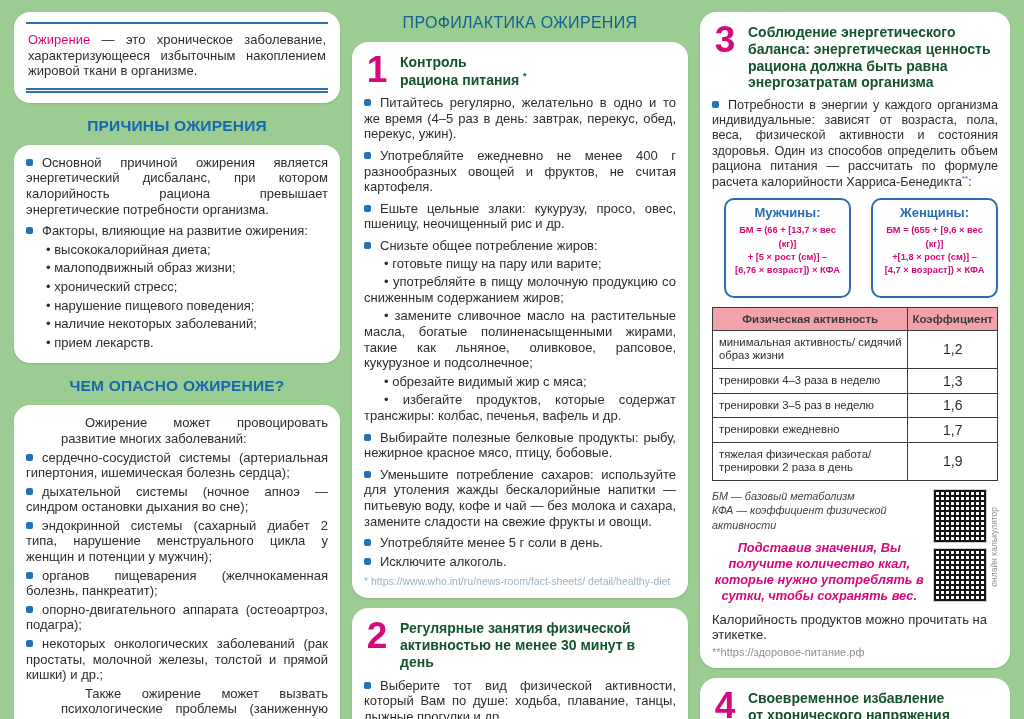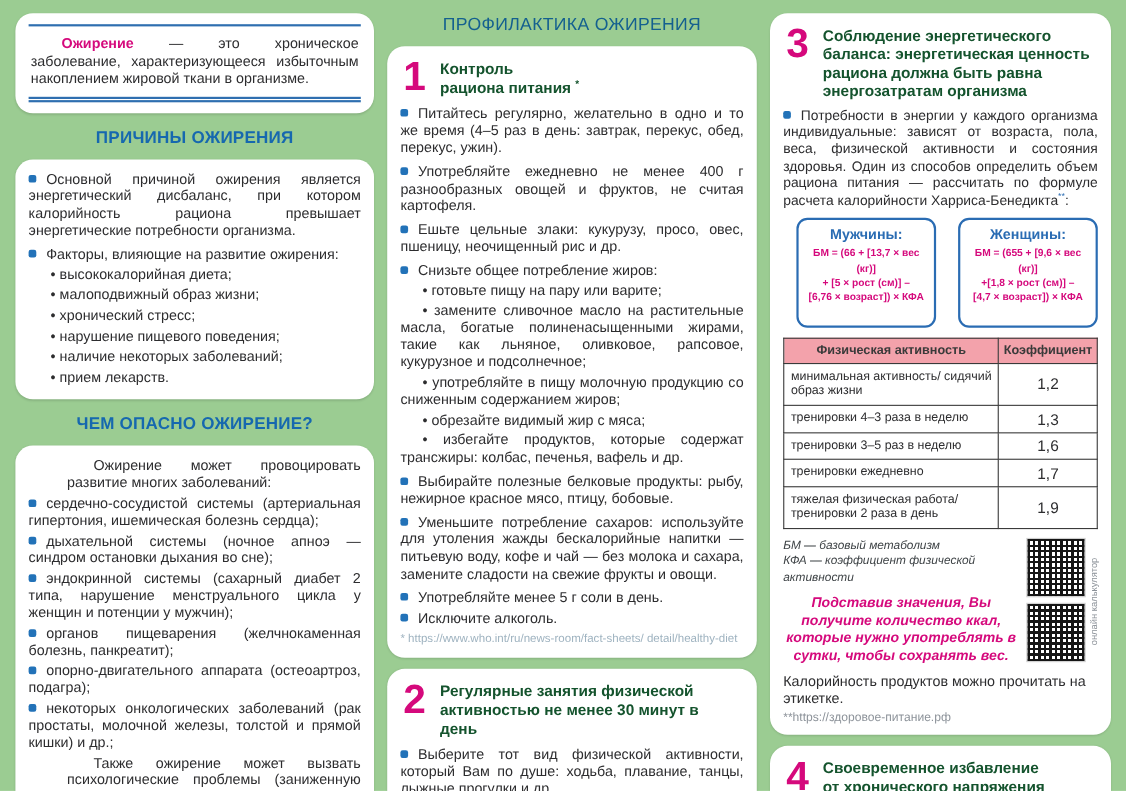--- a/index.html
+++ b/index.html
@@ -18,21 +18,21 @@
   .panel{
     background:#ffffff;border-radius:16px;
     padding:10px 12px;box-sizing:border-box;
     box-shadow:0 1px 2px rgba(0,0,0,0.12);
   }
   .def-inner{
     border-top:2px solid #2f6fb0;
     border-bottom:5px double #2f6fb0;
     padding:8px 2px 9px;
   }
-  .term{color:#d5097c;font-weight:bold;margin-left:28px;}
+  .term{color:#d5097c;font-weight:normal;}
   .blue-heading{
     color:#1668af;font-weight:bold;font-size:15.5px;
     text-align:center;margin:4px 0 0;letter-spacing:.2px;
   }
   .main-title{
     color:#14608f;font-weight:normal;font-size:16px;
     text-align:center;margin:2px 0 0;letter-spacing:.3px;
   }
   .body{font-size:13px;line-height:1.2;margin:0 0 6px;text-align:justify;}
   .body:last-child{margin-bottom:0;}
@@ -138,22 +138,22 @@
           <span>Контроль</span><br>
           <span>рациона питания</span>&nbsp;<sup>*</sup>
         </div>
       </div>
       <div class="mid-s1-body">
         <p class="body"><span class="sq"></span><span>Питайтесь регулярно, желательно в одно и то же время (4–5 раз в день: завтрак, перекус, обед, перекус, ужин).</span></p>
         <p class="body"><span class="sq"></span><span>Употребляйте ежедневно не менее 400 г разнообразных овощей и фруктов, не считая картофеля.</span></p>
         <p class="body"><span class="sq"></span><span>Ешьте цельные злаки: кукурузу, просо, овес, пшеницу, неочищенный рис и др.</span></p>
         <p class="body" style="margin-bottom:2px"><span class="sq"></span><span>Снизьте общее потребление жиров:</span></p>
         <p class="sub">готовьте пищу на пару или варите;</p>
+        <p class="sub">употребляйте в пищу молочную продукцию со сниженным содержанием жиров;</p>
         <p class="sub">замените сливочное масло на растительные масла, богатые полиненасыщенными жирами, такие как льняное, оливковое, рапсовое, кукурузное и подсолнечное;</p>
-        <p class="sub">употребляйте в пищу молочную продукцию со сниженным содержанием жиров;</p>
         <p class="sub">обрезайте видимый жир с мяса;</p>
         <p class="sub" style="margin-bottom:6px">избегайте продуктов, которые содержат трансжиры: колбас, печенья, вафель и др.</p>
         <p class="body"><span class="sq"></span><span>Выбирайте полезные белковые продукты: рыбу, нежирное красное мясо, птицу, бобовые.</span></p>
         <p class="body"><span class="sq"></span><span>Уменьшите потребление сахаров: используйте для утоления жажды бескалорийные напитки — питьевую воду, кофе и чай — без молока и сахара, замените сладости на свежие фрукты и овощи.</span></p>
         <p class="body" style="margin-bottom:3px"><span class="sq"></span><span>Употребляйте менее 5 г соли в день.</span></p>
         <p class="body" style="margin-bottom:0"><span class="sq"></span><span>Исключите алкоголь.</span></p>
         <p class="footnote">* https://www.who.int/ru/news-room/fact-sheets/ detail/healthy-diet</p>
       </div>
     </div>
 

